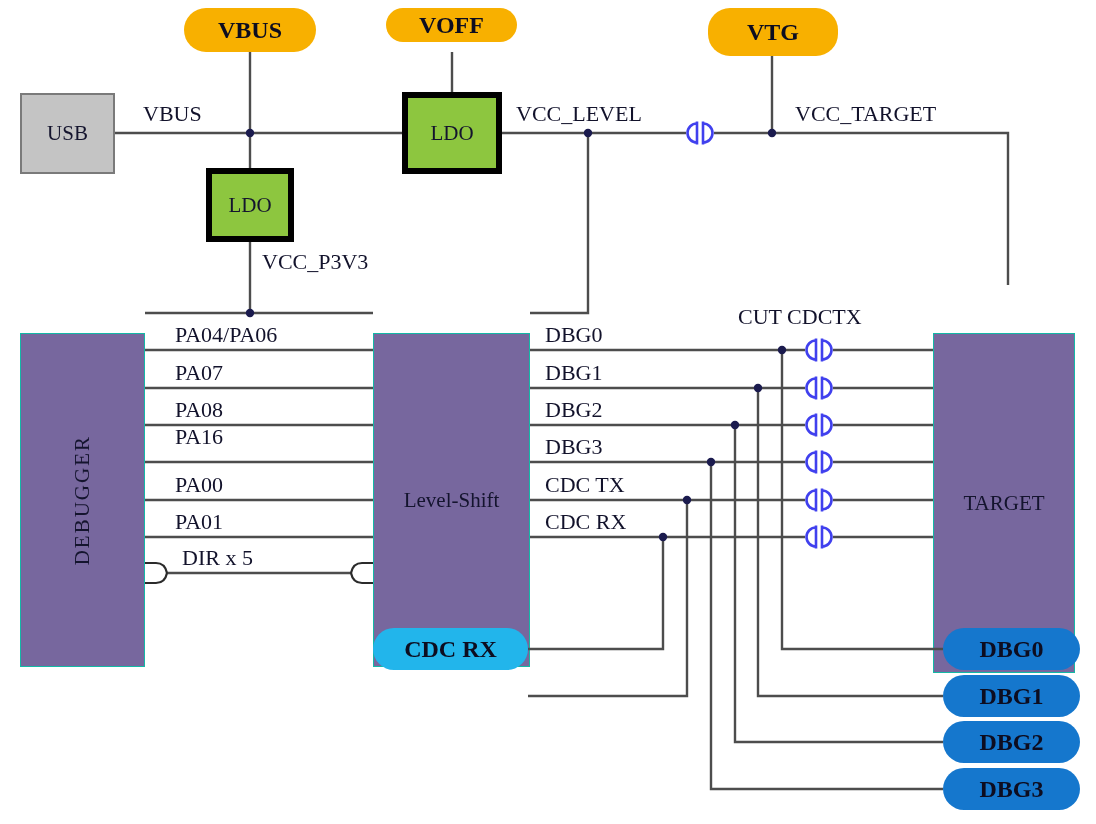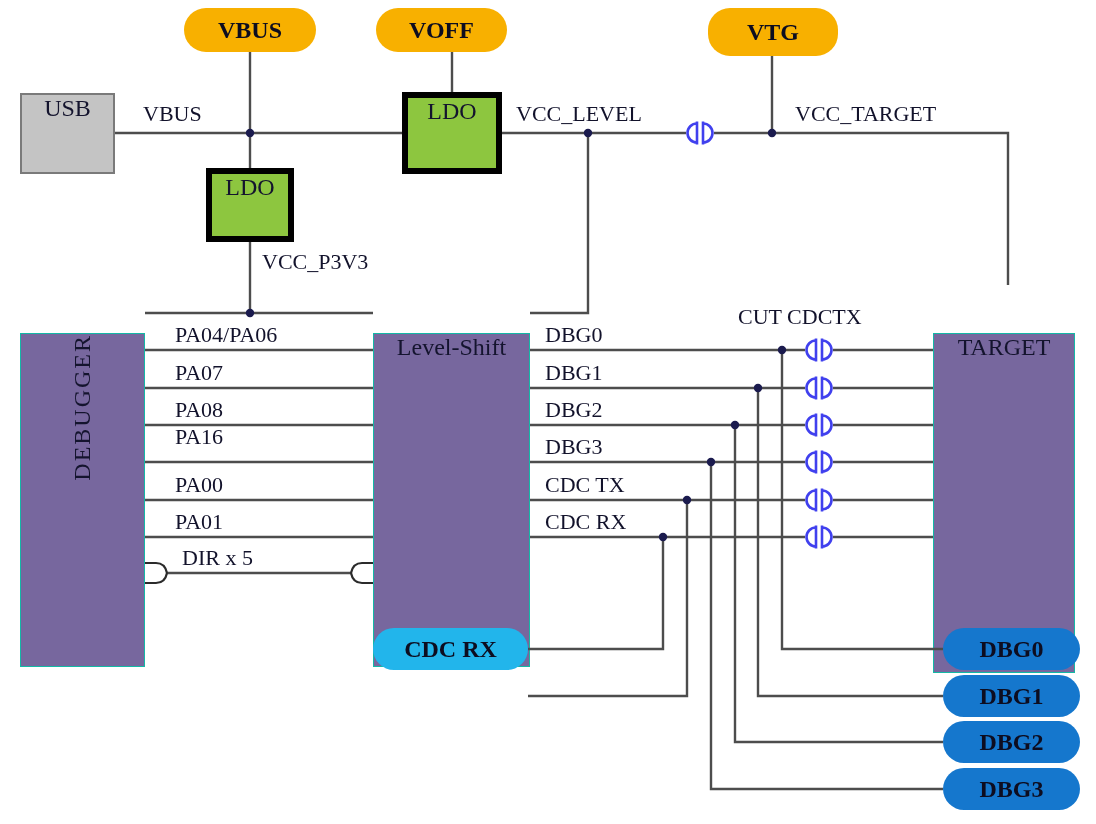--- a/index.html
+++ b/index.html
@@ -8,24 +8,24 @@
     width:1096px;height:824px;
     background:#ffffff;
     font-family:"Liberation Serif","DejaVu Serif",serif;
     overflow:hidden;
   }
   
   #wires{position:absolute;left:0;top:0;z-index:2;pointer-events:none;}
   
   .block{
     position:absolute;z-index:1;
-    display:flex;align-items:flex-start;justify-content:center;
+    display:flex;align-items:center;justify-content:center;
     box-sizing:border-box;
     color:#14142e;
-    font-size:24px;
+    font-size:21px;
   }
   .block.purple{background:#77679e;border:1px solid #14b8a6;margin-top:48px;}
   .block.green{background:#8dc63f;border:6px solid #000000;}
   .block.gray{background:#c4c4c4;border:2px solid #7a7a7a;}
   .vert-label{
     writing-mode:vertical-rl;
     transform:rotate(180deg);
     letter-spacing:2px;
   }
   
@@ -149,21 +149,21 @@
       <use href="#cutstrap" x="819" y="425"></use>
       <use href="#cutstrap" x="819" y="462"></use>
       <use href="#cutstrap" x="819" y="500"></use>
       <use href="#cutstrap" x="819" y="537"></use>
     </g>
   </svg>
 
   <div class="pill orange" style="left:184px; top:8px; width:132px; height:44px;">
       <span>VBUS</span>
     </div>
-  <div class="pill orange" style="left:376px; top:8px; width:131px; height:44px;justify-content:center;">
+  <div class="pill orange" style="left:386px; top:8px; width:131px; height:34px;justify-content:center;">
       <span>VOFF</span>
     </div>
   <div class="pill orange" style="left:708px; top:8px; width:130px; height:48px;">
       <span>VTG</span>
     </div>
 
   <div class="pill cyan" style="left:373px; top:628px; width:155px; height:42px;">
       <span>CDC RX</span>
     </div>
 

